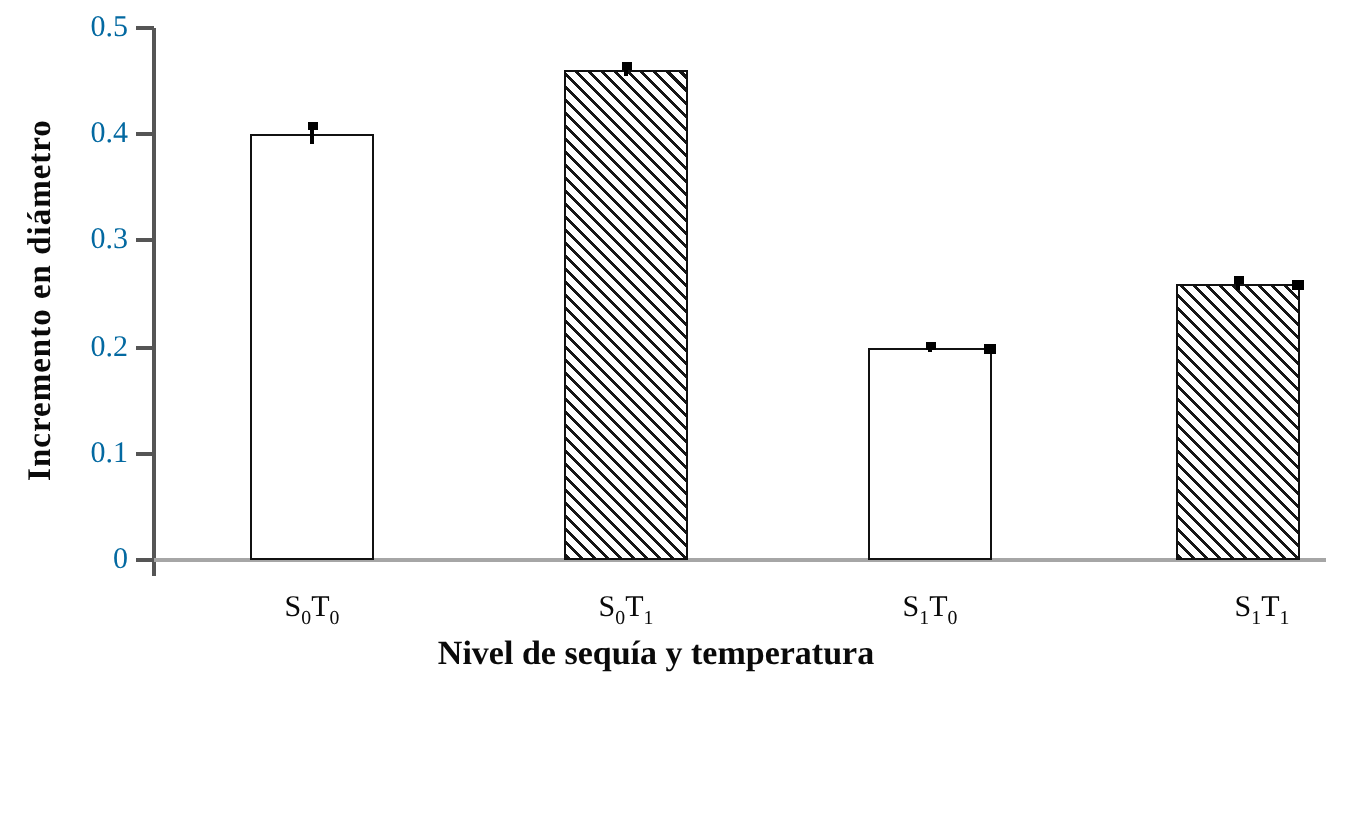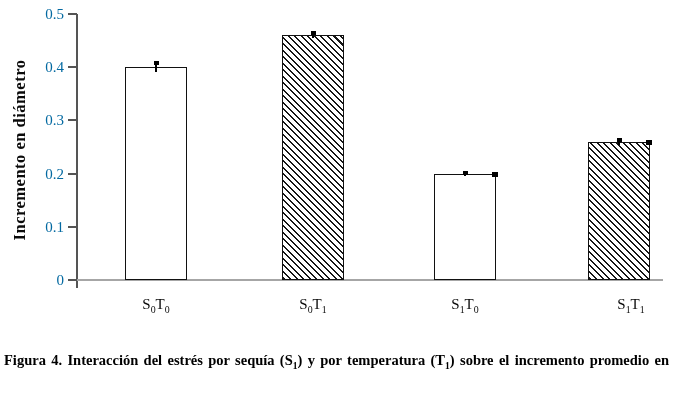--- a/index.html
+++ b/index.html
@@ -84,17 +84,17 @@
         <div class="err-line" style="left: 618.25px; top: 139.34px; height: 5.32px;"></div>
         <div class="err-cap" style="left: 616.5px; top: 138.34px;"></div>
         <div class="corner-mark" style="left: 646px; top: 140px;"></div>
       </div>
     <div id="xlabels">
         <div class="cat-label" style="left: 156px;"><span>S</span><sub>0</sub><span>T</span><sub>0</sub></div>
         <div class="cat-label" style="left: 313px;"><span>S</span><sub>0</sub><span>T</span><sub>1</sub></div>
         <div class="cat-label" style="left: 465px;"><span>S</span><sub>1</sub><span>T</span><sub>0</sub></div>
         <div class="cat-label" style="left: 619px; margin-left: 12px;"><span>S</span><sub>1</sub><span>T</span><sub>1</sub></div>
       </div>
+    <div class="x-title">Nivel de sequía y temperatura</div>
   </div>
   <div class="caption" id="caption">
-      <div class="cap-line just"><span>Figura 4. Interacción del estrés por sequía (S</span><sub>1</sub><span>) y por temperatura (T</span><sub>1</sub><span>) sobre el incremento promedio en</span></div>
     </div>
 </div>
 
 </body></html>

